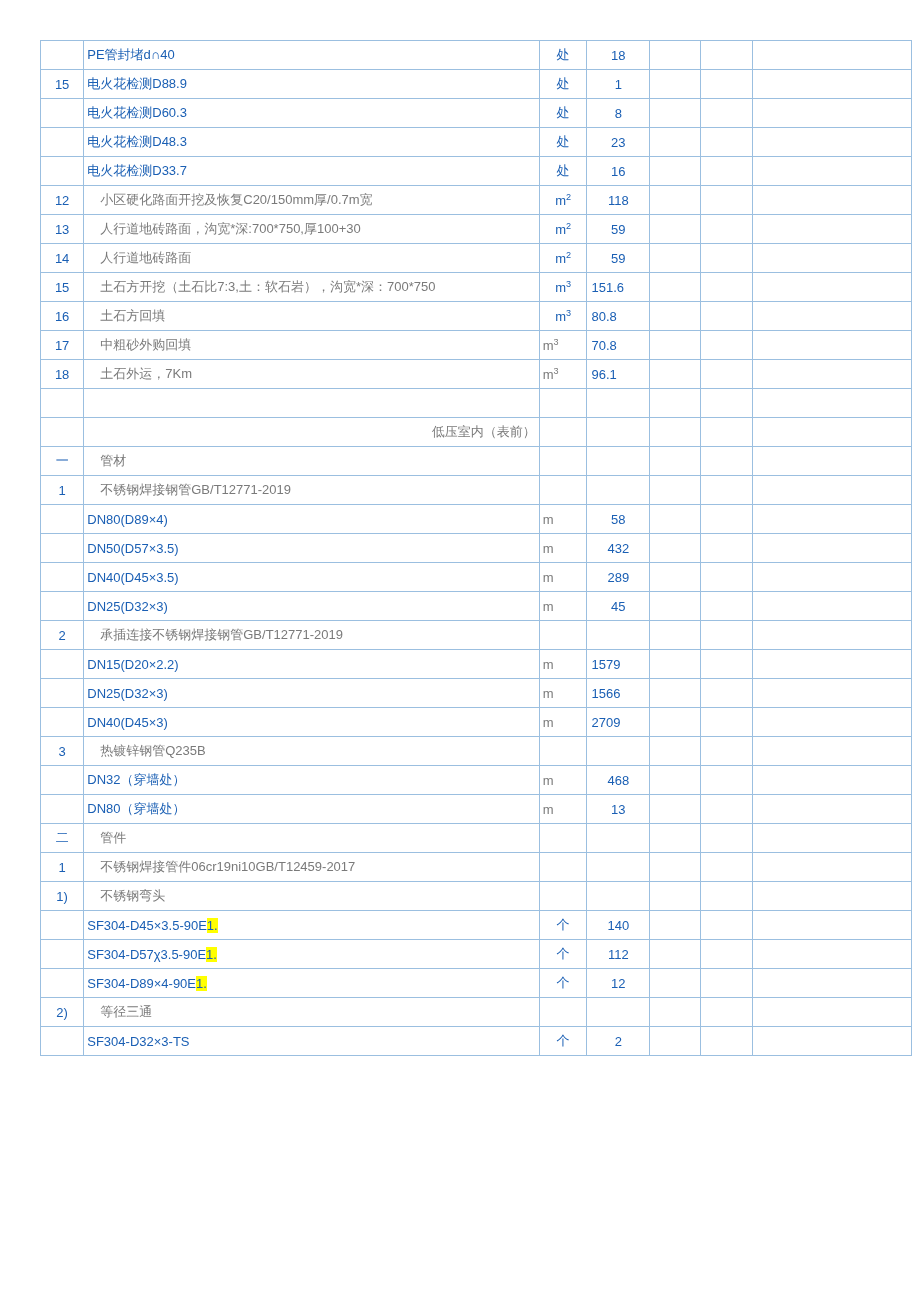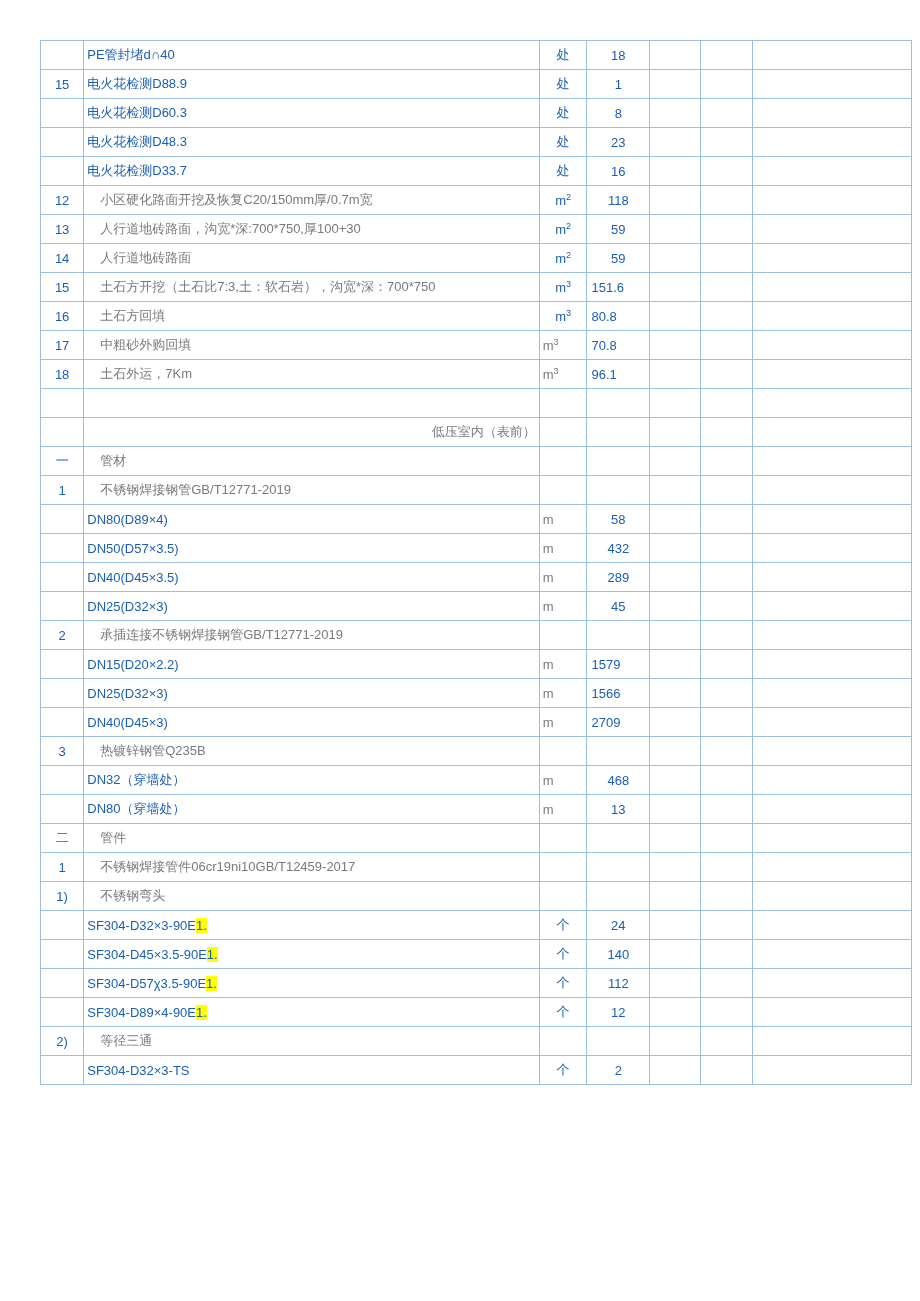--- a/index.html
+++ b/index.html
@@ -353,29 +353,20 @@
         <td class="idx-sub">1)</td>
         <td class="desc-gray">不锈钢弯头</td>
         <td class="unit"></td>
         <td class="qty"></td>
         <td></td>
         <td></td>
         <td></td>
       </tr>
       <tr>
         <td class="idx"></td>
-        <td class="desc"><span>SF304-D32×3-90E</span><span class="hl">1.</span></td>
-        <td class="unit">个</td>
-        <td class="qty">24</td>
-        <td></td>
-        <td></td>
-        <td></td>
-      </tr>
-      <tr>
-        <td class="idx"></td>
         <td class="desc"><span>SF304-D45×3.5-90E</span><span class="hl">1.</span></td>
         <td class="unit">个</td>
         <td class="qty">140</td>
         <td></td>
         <td></td>
         <td></td>
       </tr>
       <tr>
         <td class="idx"></td>
         <td class="desc"><span>SF304-D57χ3.5-90E</span><span class="hl">1.</span></td>

